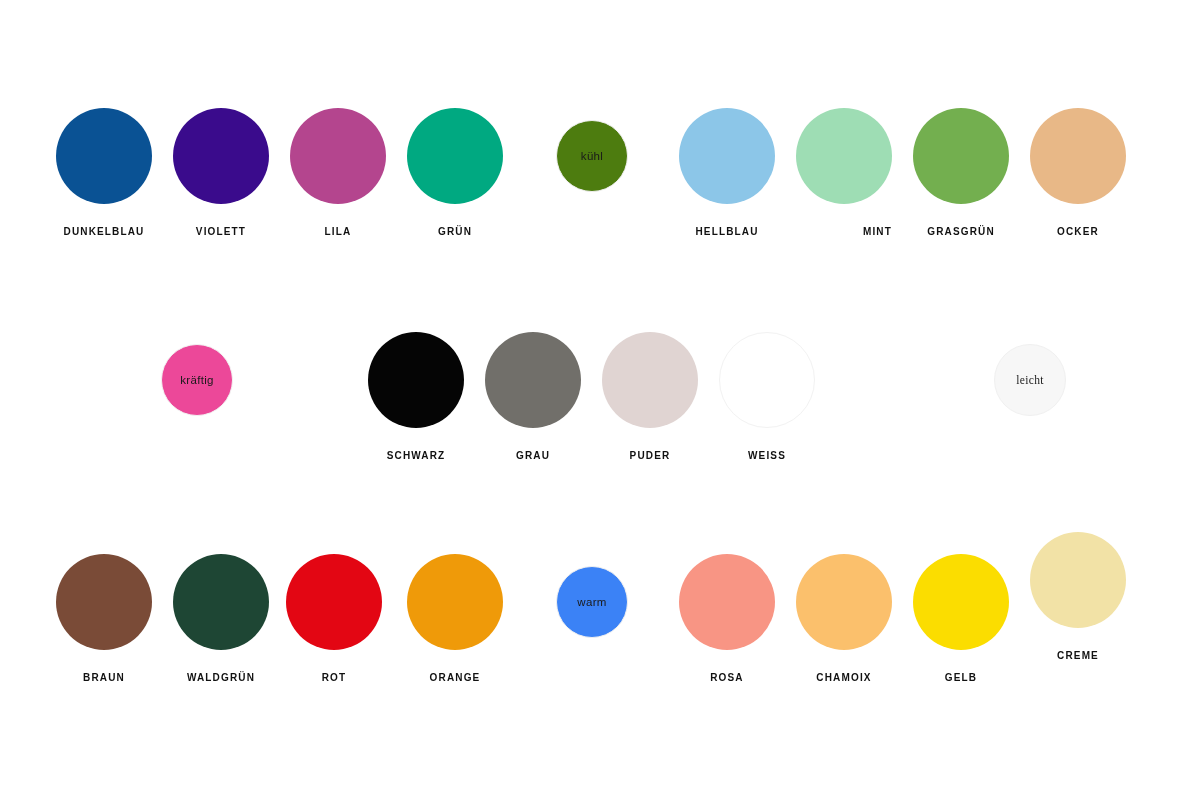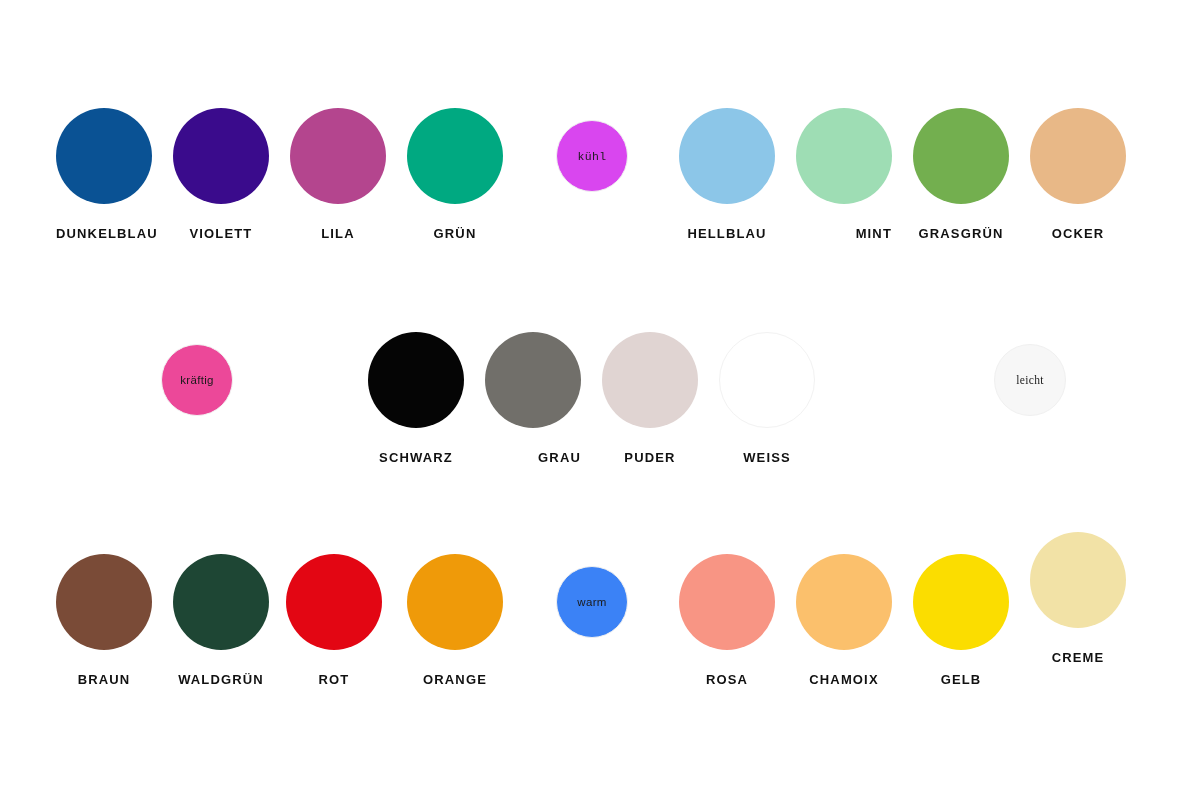--- a/index.html
+++ b/index.html
@@ -35,21 +35,21 @@
   }
   .disc-axis {
     width: 72px;
     height: 72px;
     display: flex;
     align-items: center;
     justify-content: center;
   }
   .swatch-label {
     margin-top: 22px;
-    font-size: 13px;
+    font-size: 10px;
     font-weight: bold;
     letter-spacing: 1.15px;
     color: #111111;
     text-transform: uppercase;
     white-space: nowrap;
   }
   .axis-label {
     font-size: 11.5px;
     font-weight: normal;
     letter-spacing: 0.3px;
@@ -93,21 +93,21 @@
       <div class="swatch" style="left: 1030px; top: 108px; width: 96px;">
         <div class="disc disc-big" style="background: rgb(232, 184, 135);"></div>
         <div class="swatch-label">OCKER</div>
       </div>
     </div>
     <div class="palette-row">
       <div class="swatch" style="left: 368px; top: 332px; width: 96px;">
         <div class="disc disc-big" style="background: rgb(5, 5, 5);"></div>
         <div class="swatch-label">SCHWARZ</div>
       </div>
-      <div class="swatch" style="left: 485px; top: 332px; width: 96px; text-align: right;">
+      <div class="swatch" style="left: 485px; top: 332px; width: 96px;">
         <div class="disc disc-big" style="background: rgb(113, 111, 106);"></div>
         <div class="swatch-label">GRAU</div>
       </div>
       <div class="swatch" style="left: 602px; top: 332px; width: 96px;">
         <div class="disc disc-big" style="background: rgb(224, 212, 210);"></div>
         <div class="swatch-label">PUDER</div>
       </div>
       <div class="swatch" style="left: 719px; top: 332px; width: 96px;">
         <div class="disc disc-big" style="background: rgb(255, 255, 255); border: 1px solid rgb(242, 242, 242);"></div>
         <div class="swatch-label">WEISS</div>
@@ -141,21 +141,21 @@
       <div class="swatch" style="left: 913px; top: 554px; width: 96px;">
         <div class="disc disc-big" style="background: rgb(251, 221, 0);"></div>
         <div class="swatch-label">GELB</div>
       </div>
       <div class="swatch" style="left: 1030px; top: 532px; width: 96px;">
         <div class="disc disc-big" style="background: rgb(242, 226, 166);"></div>
         <div class="swatch-label">CREME</div>
       </div>
     </div>
     <div class="swatch" style="left: 556px; top: 120px; width: 72px;">
-      <div class="disc disc-axis" style="width: 72px; height: 72px; background: #d946ef; border: 1px solid rgb(240, 240, 240); font-family: Liberation Mono, monospace;">
+      <div class="disc disc-axis" style="width: 72px; height: 72px; background: #4d7c0f; border: 1px solid rgb(240, 240, 240);">
         <span class="axis-label">kühl</span>
       </div>
     </div>
     <div class="swatch" style="left: 161px; top: 344px; width: 72px;">
       <div class="disc disc-axis" style="width: 72px; height: 72px; background: #ec4899; border: 1px solid rgb(242, 242, 242);">
         <span class="axis-label">kräftig</span>
       </div>
     </div>
     <div class="swatch" style="left: 994px; top: 344px; width: 72px; font-family: Liberation Serif, serif;">
       <div class="disc disc-axis" style="width: 72px; height: 72px; background: rgb(247, 247, 247); border: 1px solid rgb(240, 240, 240);">

